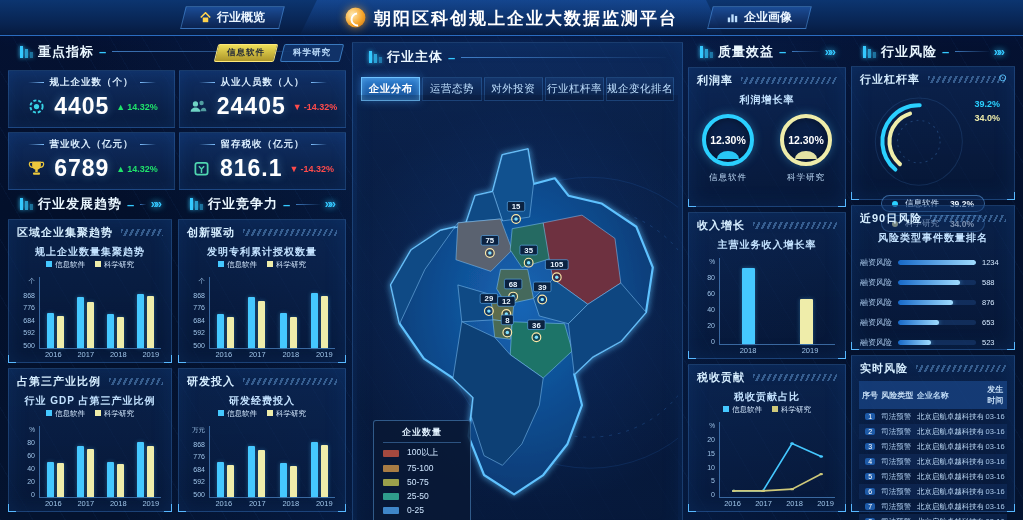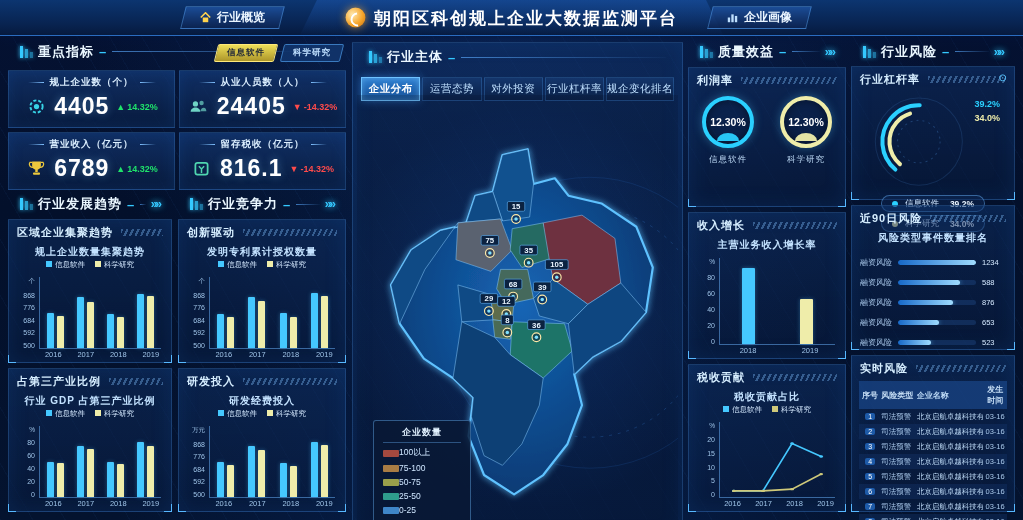--- a/index.html
+++ b/index.html
@@ -104,21 +104,21 @@
   .tab.active{background:linear-gradient(180deg,#2f7fd2,#155096);border:1px solid #6fc2ff;color:#fff;font-weight:bold;
     box-shadow:0 0 8px rgba(60,160,255,.5), inset 0 0 6px rgba(140,220,255,.4)}
   .map-wrap{position:absolute;top:52px;left:4px;right:4px;bottom:4px;overflow:hidden;
     background:radial-gradient(circle at 55% 48%, rgba(20,70,150,.3), rgba(4,16,40,.2) 70%)}
   .map-wrap svg{width:100%;height:100%;display:block}
   .m-label{fill:#eaf5ff;font-size:8px;font-weight:bold;font-family:"Liberation Sans",sans-serif}
   .map-legend{position:absolute;left:16px;bottom:12px;width:98px;padding:5px 9px 7px;
     background:rgba(8,24,52,.82);border:1px solid rgba(100,170,240,.45);border-radius:3px;font-size:8.5px;color:#cfe6ff}
   .map-legend .lg-title{text-align:center;font-size:9px;font-weight:bold;color:#e2f2ff;
     border-bottom:1px solid rgba(100,170,240,.4);padding-bottom:3px;margin-bottom:4px;letter-spacing:1px}
-  .lg-row{display:flex;align-items:center;gap:0;margin-top:4px}
+  .lg-row{display:flex;align-items:center;gap:8px;margin-top:4px}
   .lg-row i{width:16px;height:7px;border-radius:1px;flex:none}
   
   #quality .panel,#risk .panel{display:flex;flex-direction:column}
   .gauges{display:flex;justify-content:space-around;margin-top:6px}
   .gwrap{text-align:center}
   .gauge{width:52px;height:52px;border-radius:50%;margin:0 auto;position:relative;
     display:flex;align-items:center;justify-content:center;
     border:4px solid var(--c);box-shadow:0 0 10px rgba(80,200,255,.35), inset 0 0 10px rgba(0,0,0,.45)}
   .gauge .val{font-size:10.5px;font-weight:bold;color:#fff}
   .gauge .mound{position:absolute;bottom:3px;left:50%;transform:translateX(-50%);width:22px;height:8px;
@@ -635,20 +635,21 @@
     <span>质量效益</span>
     <span class="dash">–</span>
       <span class="hline"></span>
     <span class="more">»»</span>
   </div>
   <div class="panel" style="height:140px">
     <div class="sub-head">
         <span>利润率</span>
         <span class="hatch"></span>
       </div>
+    <div class="c-title">利润增长率</div>
     <div class="gauges" id="profit-gauges">
         <div class="gwrap">
           <div class="gauge" style="--c:#2ad0ff">
             <span class="val">12.30%</span>
             <span class="mound"></span>
           </div>
           <div class="glabel">信息软件</div>
         </div>
         <div class="gwrap">
           <div class="gauge" style="--c:#efedaa">

